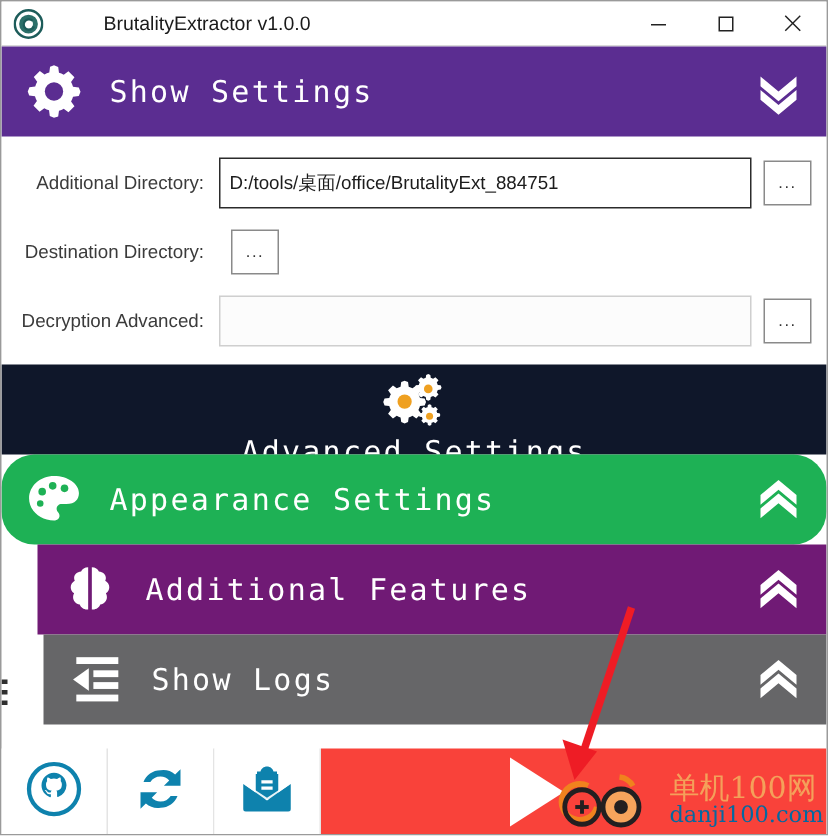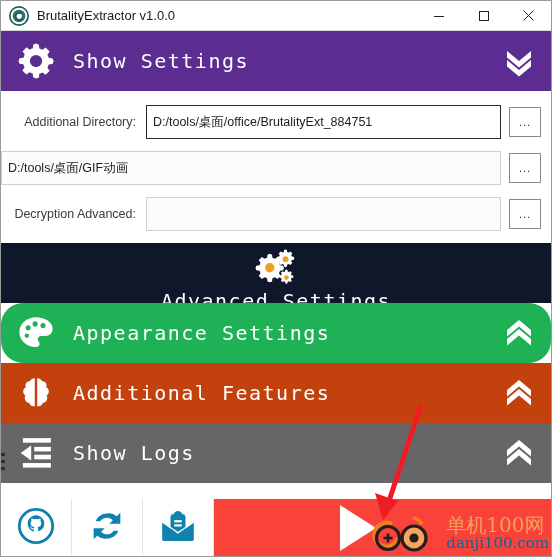--- a/index.html
+++ b/index.html
@@ -24,20 +24,21 @@
   }
 
   
   .titlebar {
     height: 30px;
     background: #ffffff;
     display: flex;
     align-items: center;
     box-sizing: border-box;
     border-bottom: 1px solid #d8d8d8;
+    gap: 32px;
   }
   .title-icon {
     width: 20px;
     height: 20px;
     margin-left: 8px;
     margin-right: 8px;
     flex: 0 0 auto;
     display: block;
   }
   .title-text {
@@ -309,21 +310,21 @@
 
   <div class="panel-body">
 
     <div class="form-row">
       <label class="form-label">Additional Directory:</label>
       <input class="form-input focused" type="text" value="D:/tools/桌面/office/BrutalityExt_884751" style="">
       <button class="browse-btn">...</button>
     </div>
 
     <div class="form-row">
-      <input class="form-input" type="text" value="D:/tools/桌面/GIF动画" style="">
+      <label class="form-label">Destination Directory:</label>
       <button class="browse-btn">...</button>
     </div>
 
     <div class="form-row">
       <label class="form-label">Decryption Advanced:</label>
       <input class="form-input" type="text" value="" style="">
       <button class="browse-btn">...</button>
     </div>
 
   </div>
@@ -360,37 +361,37 @@
     </span>
     <span class="sec-title">Appearance Settings</span>
     <span class="sec-chev">
       <svg width="34" height="34" viewBox="0 0 34 34">
         <path fill="#ffffff" d="M17 4 L29 14 L29 20.5 L17 10.5 L5 20.5 L5 14 Z"></path>
         <path fill="#ffffff" d="M17 13 L29 23 L29 29.5 L17 19.5 L5 29.5 L5 23 Z"></path>
       </svg>
     </span>
   </div>
 
-  <div class="section-bar" style="background:#c2410c;">
+  <div class="section-bar" style="background:#701a75;margin-left:24px;">
     <span class="sec-icon">
       <svg width="42" height="42" viewBox="0 0 48 48">
         <path fill="#ffffff" d="M22.6 7c-2.6 0-4.6 1.4-5.4 3.2-3 .2-5.3 2.3-5.3 5 0 .8.2 1.5.5 2.1-1.9 1-3.1 2.8-3.1 4.9 0 1.9 1 3.6 2.6 4.6-.5.9-.8 1.9-.8 3 0 2.9 2.2 5.3 5.1 5.7.7 2.2 2.9 3.8 5.5 3.8.4 0 .7 0 .9-.1V7.1c-.2 0-.5-.1-.9-.1z"></path>
         <path fill="#ffffff" d="M25.4 7c2.6 0 4.6 1.4 5.4 3.2 3 .2 5.3 2.3 5.3 5 0 .8-.2 1.5-.5 2.1 1.9 1 3.1 2.8 3.1 4.9 0 1.9-1 3.6-2.6 4.6.5.9.8 1.9.8 3 0 2.9-2.2 5.3-5.1 5.7-.7 2.2-2.9 3.8-5.5 3.8-.4 0-.7 0-.9-.1V7.1c.2 0 .5-.1.9-.1z"></path>
       </svg>
     </span>
     <span class="sec-title">Additional Features</span>
     <span class="sec-chev">
       <svg width="34" height="34" viewBox="0 0 34 34">
         <path fill="#ffffff" d="M17 4 L29 14 L29 20.5 L17 10.5 L5 20.5 L5 14 Z"></path>
         <path fill="#ffffff" d="M17 13 L29 23 L29 29.5 L17 19.5 L5 29.5 L5 23 Z"></path>
       </svg>
     </span>
   </div>
 
-  <div class="section-bar" style="background:#666668;">
+  <div class="section-bar" style="background:#666668;margin-left:28px;">
     <span class="sec-icon">
       <svg width="42" height="42" viewBox="0 0 48 48">
         <rect x="9" y="7" width="32" height="5.2" fill="#ffffff"></rect>
         <rect x="22" y="17" width="19" height="5.2" fill="#ffffff"></rect>
         <rect x="22" y="26" width="19" height="5.2" fill="#ffffff"></rect>
         <rect x="9" y="35.5" width="32" height="5.2" fill="#ffffff"></rect>
         <path fill="#ffffff" d="M18.5 15.5 L18.5 32.5 L6.5 24 Z"></path>
       </svg>
     </span>
     <span class="sec-title">Show Logs</span>

